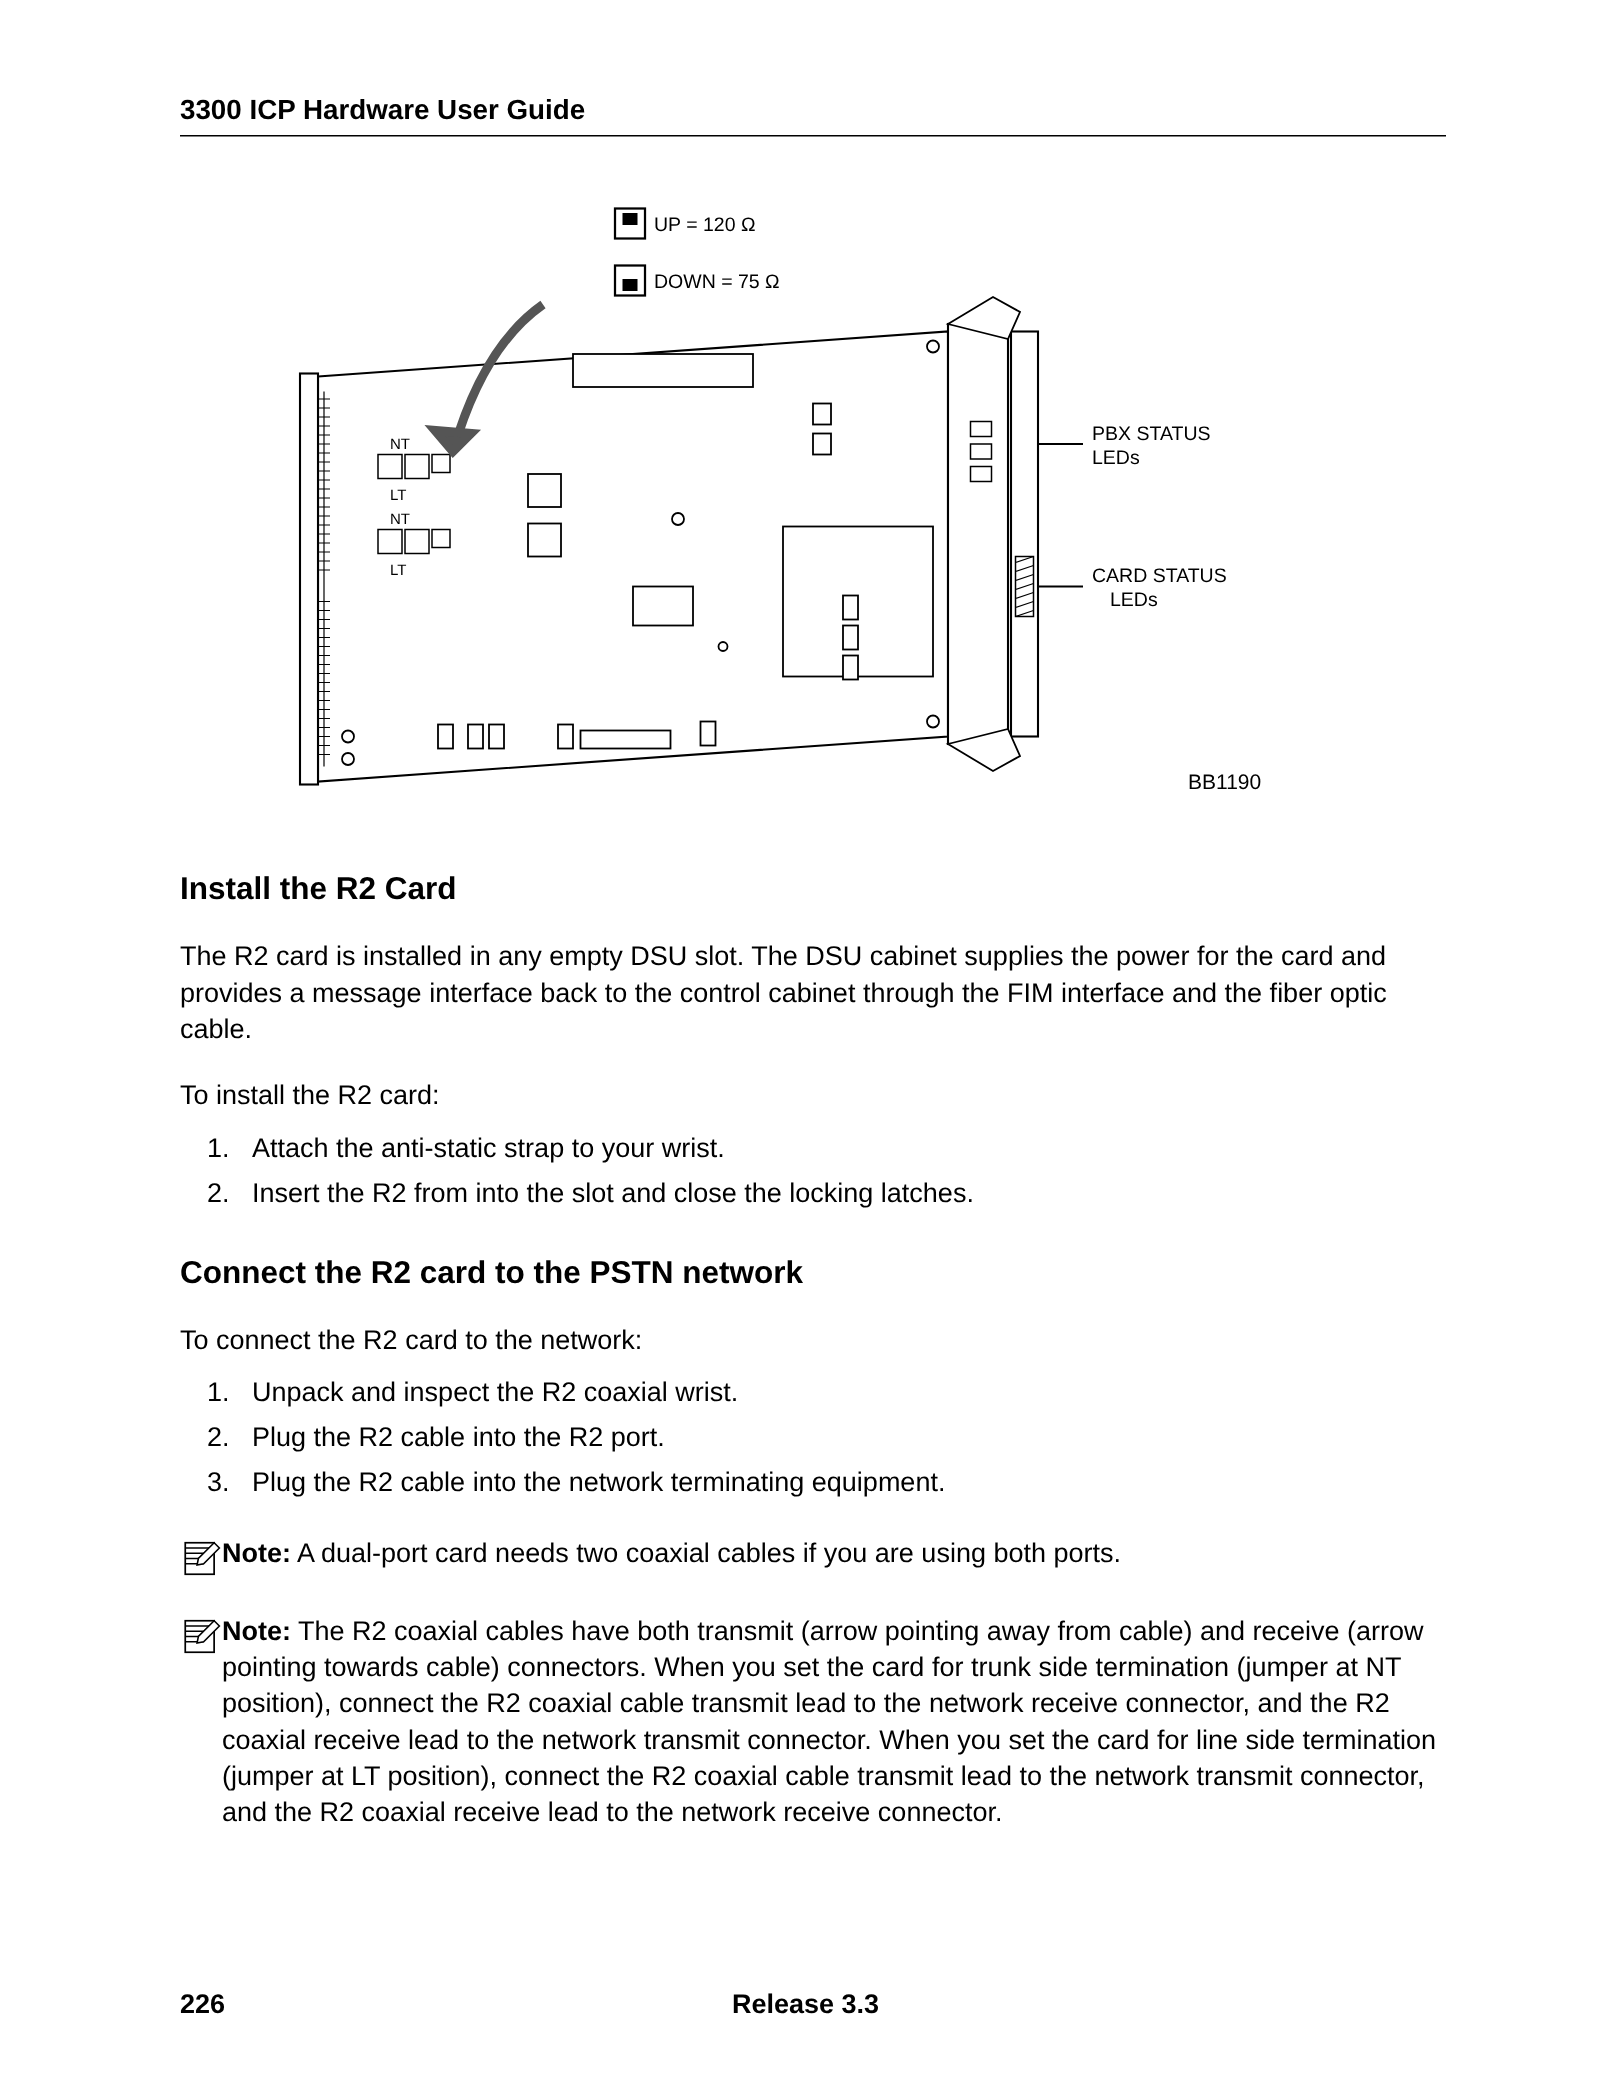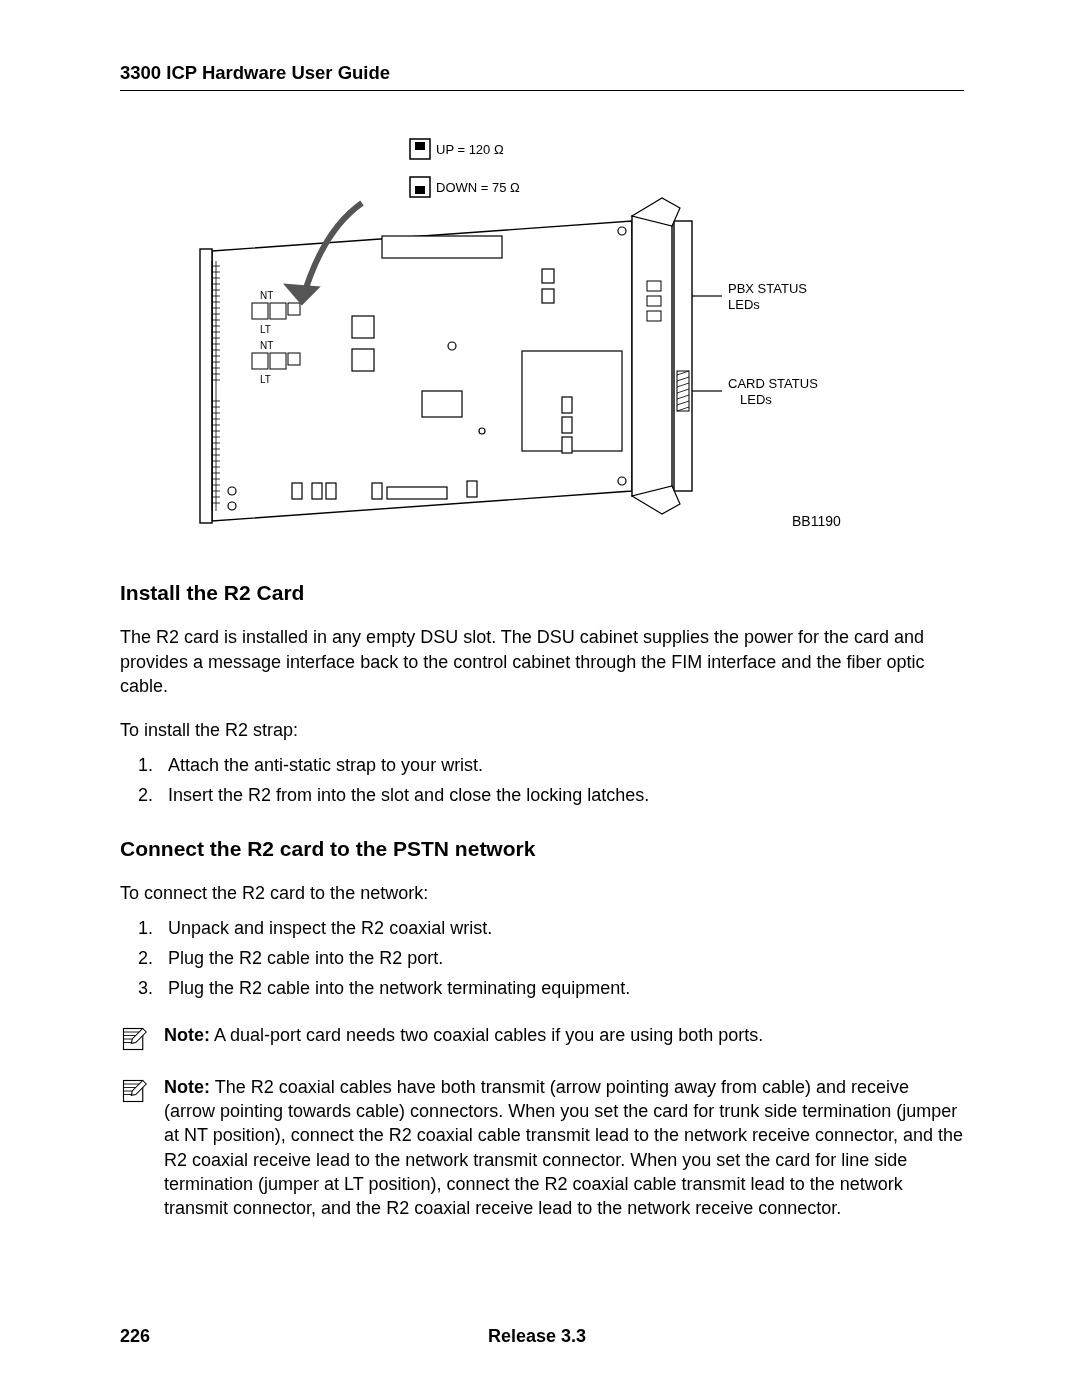--- a/index.html
+++ b/index.html
@@ -55,21 +55,20 @@
     margin: 0 0 14px 0;
     padding-left: 38px;
   }
   ol.steps li {
     padding-left: 10px;
     margin: 6px 0;
   }
   .note-row {
     display: flex;
     align-items: flex-start;
-    gap: 16px;
     margin: 22px 0 0 0;
   }
   .note-icon {
     flex: 0 0 auto;
     width: 28px;
     height: 28px;
     margin-top: 2px;
   }
   .note-text {
     flex: 1 1 auto;
@@ -207,21 +206,21 @@
 
       <text x="600" y="395" font-size="14" font-family="Arial">BB1190</text>
     </svg>
   </div>
 
   <div class="body">
     <div class="sect-heading">Install the R2 Card</div>
 
     <p class="para">The R2 card is installed in any empty DSU slot. The DSU cabinet supplies the power for the card and provides a message interface back to the control cabinet through the FIM interface and the fiber optic cable.</p>
 
-    <p class="para" style="margin-bottom:10px">To install the R2 strap:</p>
+    <p class="para" style="margin-bottom:10px">To install the R2 card:</p>
 
     <ol class="steps">
       <li>Attach the anti-static strap to your wrist.</li>
       <li>Insert the R2 from into the slot and close the locking latches.</li>
     </ol>
 
     <div class="sect-heading">Connect the R2 card to the PSTN network</div>
 
     <p class="para" style="margin-bottom:10px">To connect the R2 card to the network:</p>
 

